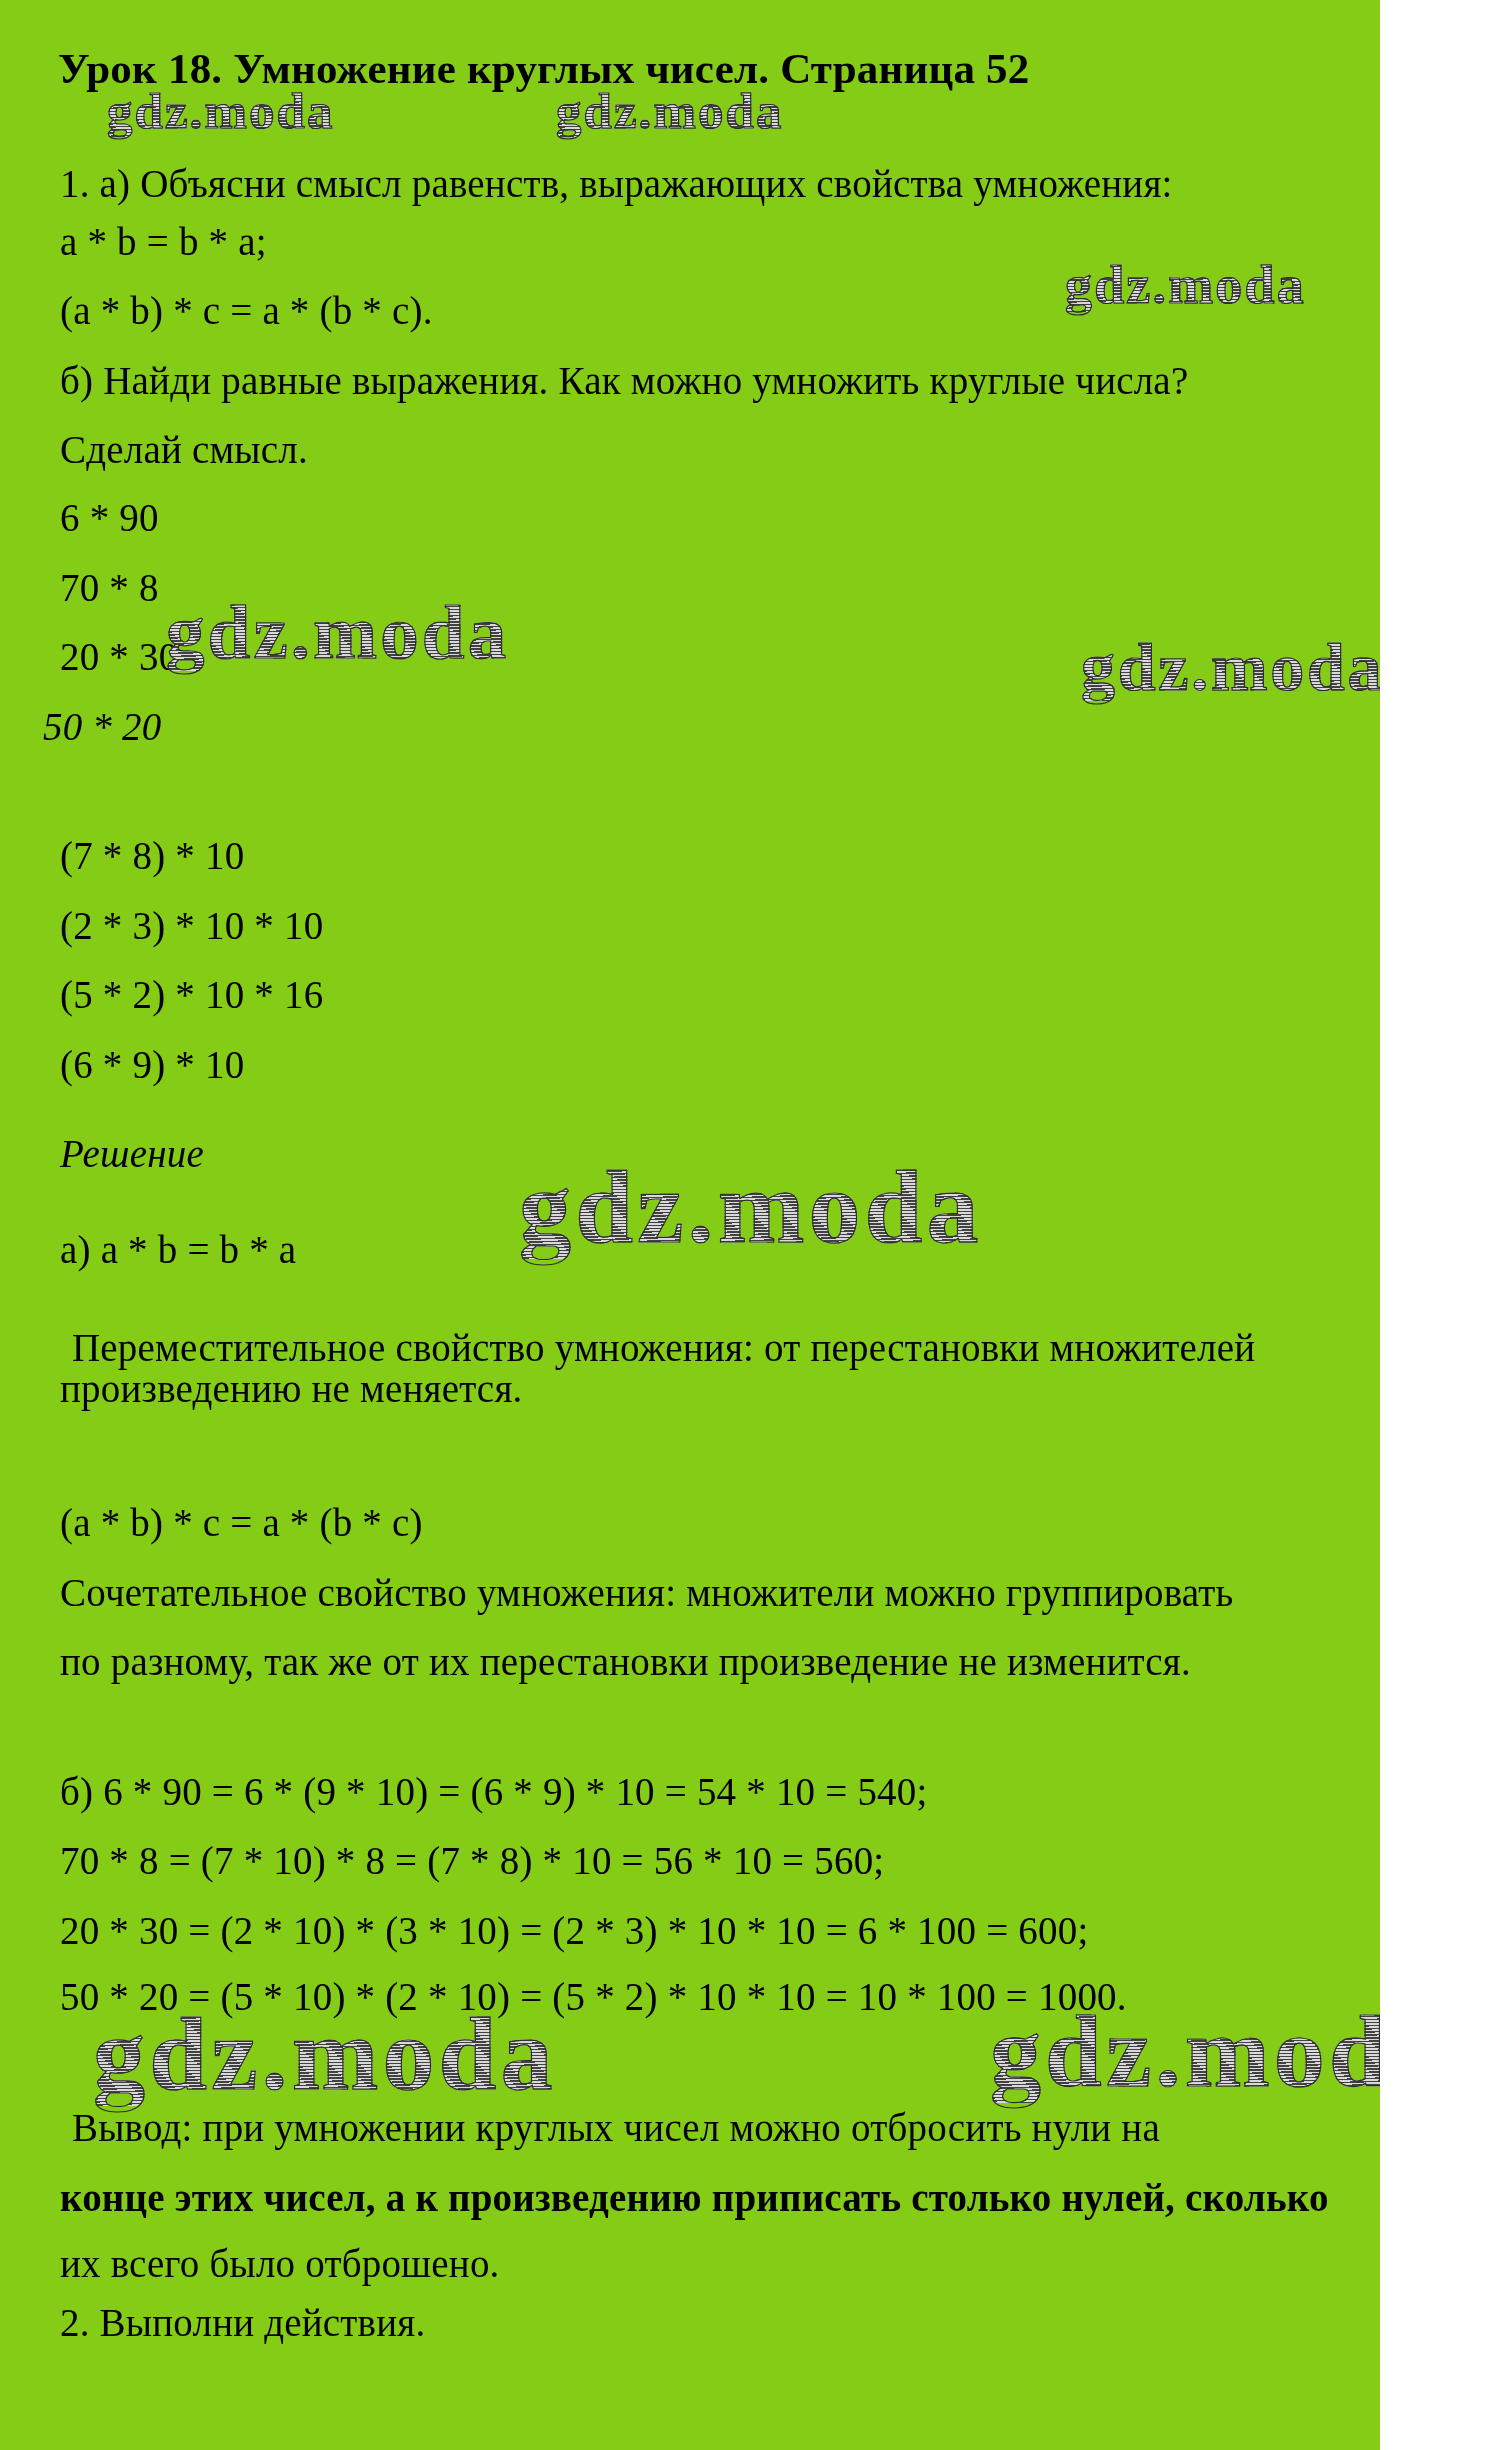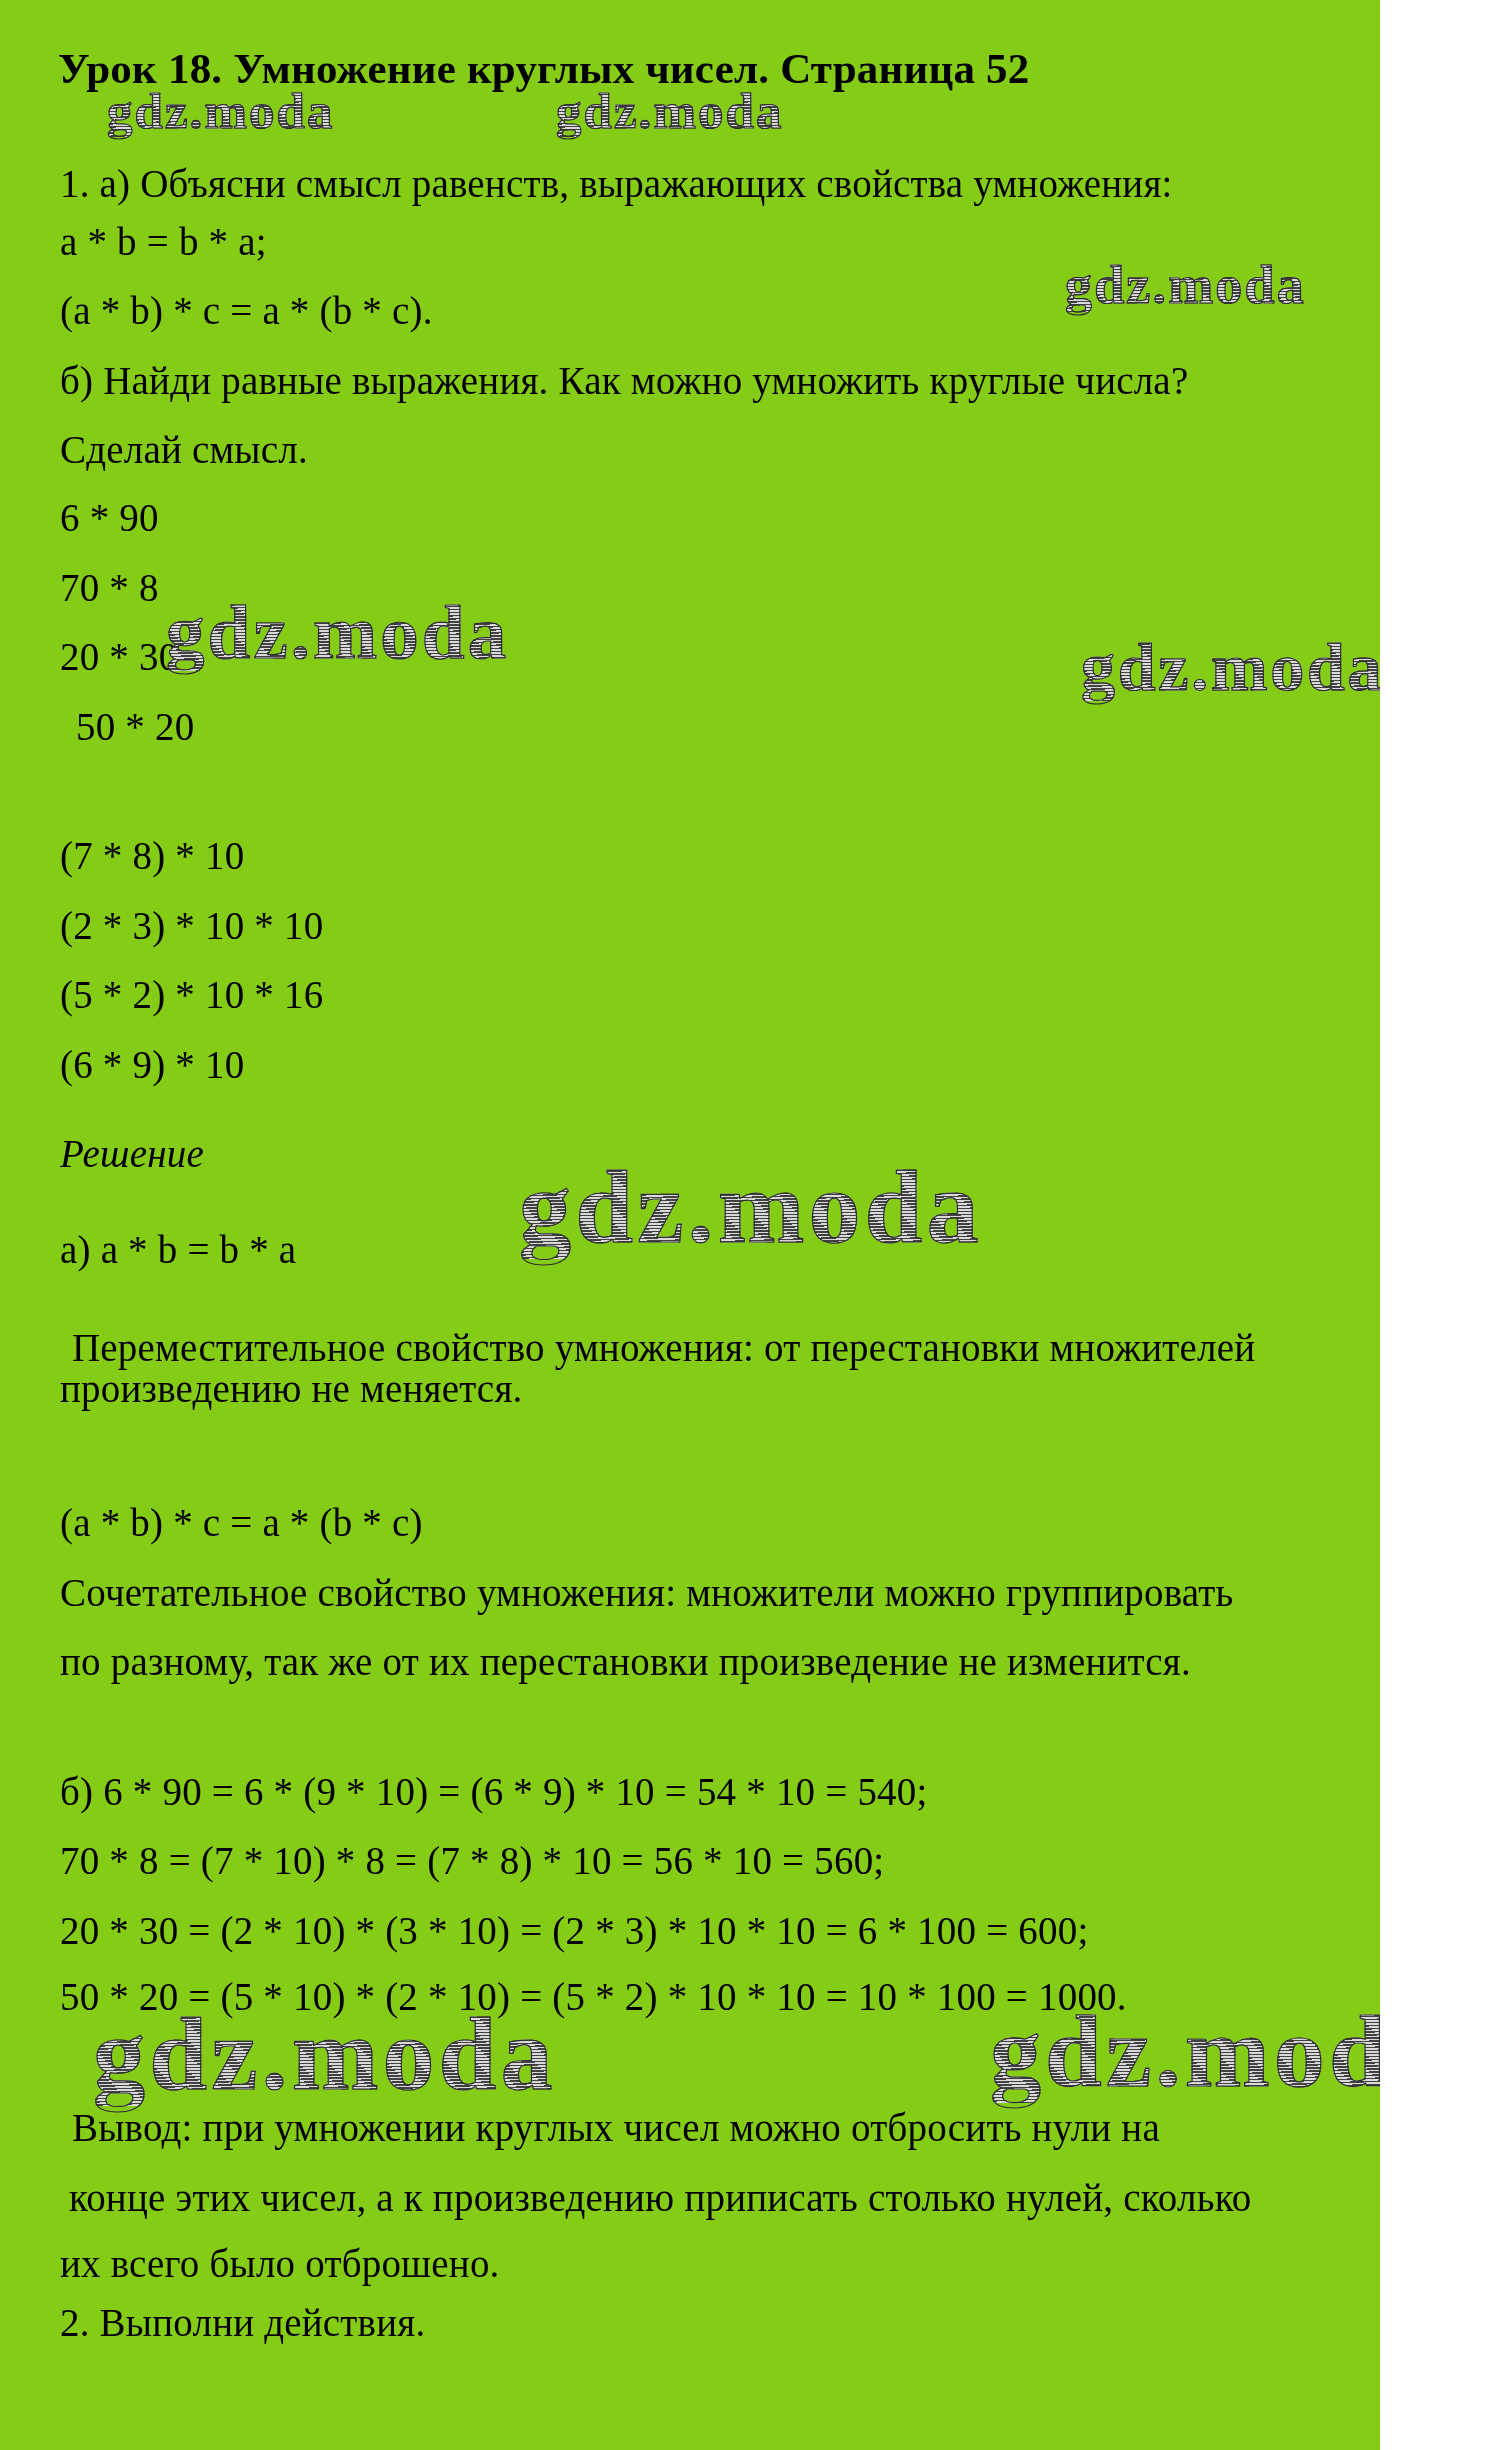--- a/index.html
+++ b/index.html
@@ -49,38 +49,38 @@
   <div id="text-layer">
       <div class="line title" style="left: 58px; top: 45px;">Урок 18. Умножение круглых чисел. Страница 52</div>
       <div class="line" style="left: 60px; top: 151px; margin-top: 12px;">1. а) Объясни смысл равенств, выражающих свойства умножения:</div>
       <div class="line" style="left: 60px; top: 221px;">a * b = b * a;</div>
       <div class="line" style="left: 60px; top: 290px;">(a * b) * c = a * (b * c).</div>
       <div class="line" style="left: 60px; top: 360px;">б) Найди равные выражения. Как можно умножить круглые числа?</div>
       <div class="line" style="left: 60px; top: 429px;">Сделай смысл.</div>
       <div class="line" style="left: 60px; top: 497px;">6 * 90</div>
       <div class="line" style="left: 60px; top: 567px;">70 * 8</div>
       <div class="line" style="left: 60px; top: 636px;">20 * 30</div>
-      <div class="line" style="left: 76px; top: 706px;">50 * 20</div>
+      <div class="line" style="left: 43px; top: 706px; font-style: italic;">50 * 20</div>
       <div class="line" style="left: 60px; top: 835px;">(7 * 8) * 10</div>
       <div class="line" style="left: 60px; top: 905px;">(2 * 3) * 10 * 10</div>
       <div class="line" style="left: 60px; top: 974px;">(5 * 2) * 10 * 16</div>
       <div class="line" style="left: 60px; top: 1044px;">(6 * 9) * 10</div>
       <div class="line italic" style="left: 60px; top: 1133px;">Решение</div>
       <div class="line" style="left: 60px; top: 1229px;">а) a * b = b * a</div>
       <div class="line" style="left: 60px; top: 1327px; margin-left: 12px;">Переместительное свойство умножения: от перестановки множителей</div>
       <div class="line" style="left: 60px; top: 1368px;">произведению не меняется.</div>
       <div class="line" style="left: 60px; top: 1502px;">(a * b) * c = a * (b * c)</div>
       <div class="line" style="left: 60px; top: 1572px;">Сочетательное свойство умножения: множители можно группировать</div>
       <div class="line" style="left: 60px; top: 1641px;">по разному, так же от их перестановки произведение не изменится.</div>
       <div class="line" style="left: 60px; top: 1771px;">б) 6 * 90 = 6 * (9 * 10) = (6 * 9) * 10 = 54 * 10 = 540;</div>
       <div class="line" style="left: 60px; top: 1840px;">70 * 8 = (7 * 10) * 8 = (7 * 8) * 10 = 56 * 10 = 560;</div>
       <div class="line" style="left: 60px; top: 1910px;">20 * 30 = (2 * 10) * (3 * 10) = (2 * 3) * 10 * 10 = 6 * 100 = 600;</div>
       <div class="line" style="left: 60px; top: 1976px;">50 * 20 = (5 * 10) * (2 * 10) = (5 * 2) * 10 * 10 = 10 * 100 = 1000.</div>
       <div class="line" style="left: 60px; top: 2107px; margin-left: 12px;">Вывод: при умножении круглых чисел можно отбросить нули на</div>
-      <div class="line" style="left: 69px; top: 2177px;">конце этих чисел, а к произведению приписать столько нулей, сколько</div>
+      <div class="line" style="left: 60px; top: 2177px; font-weight: bold;">конце этих чисел, а к произведению приписать столько нулей, сколько</div>
       <div class="line" style="left: 60px; top: 2243px;">их всего было отброшено.</div>
       <div class="line" style="left: 60px; top: 2302px;">2. Выполни действия.</div>
     </div>
   <div id="watermark-layer">
       <div class="wm" style="left: 107px; top: 86px; font-size: 51px;">gdz.moda</div>
       <div class="wm" style="left: 556px; top: 86px; font-size: 51px;">gdz.moda</div>
       <div class="wm" style="left: 1065px; top: 258px; font-size: 54px;">gdz.moda</div>
       <div class="wm" style="left: 166px; top: 594px; font-size: 77px;">gdz.moda</div>
       <div class="wm" style="left: 1081px; top: 633px; font-size: 68px;">gdz.moda</div>
       <div class="wm" style="left: 519px; top: 1155px; font-size: 104px;">gdz.moda</div>

